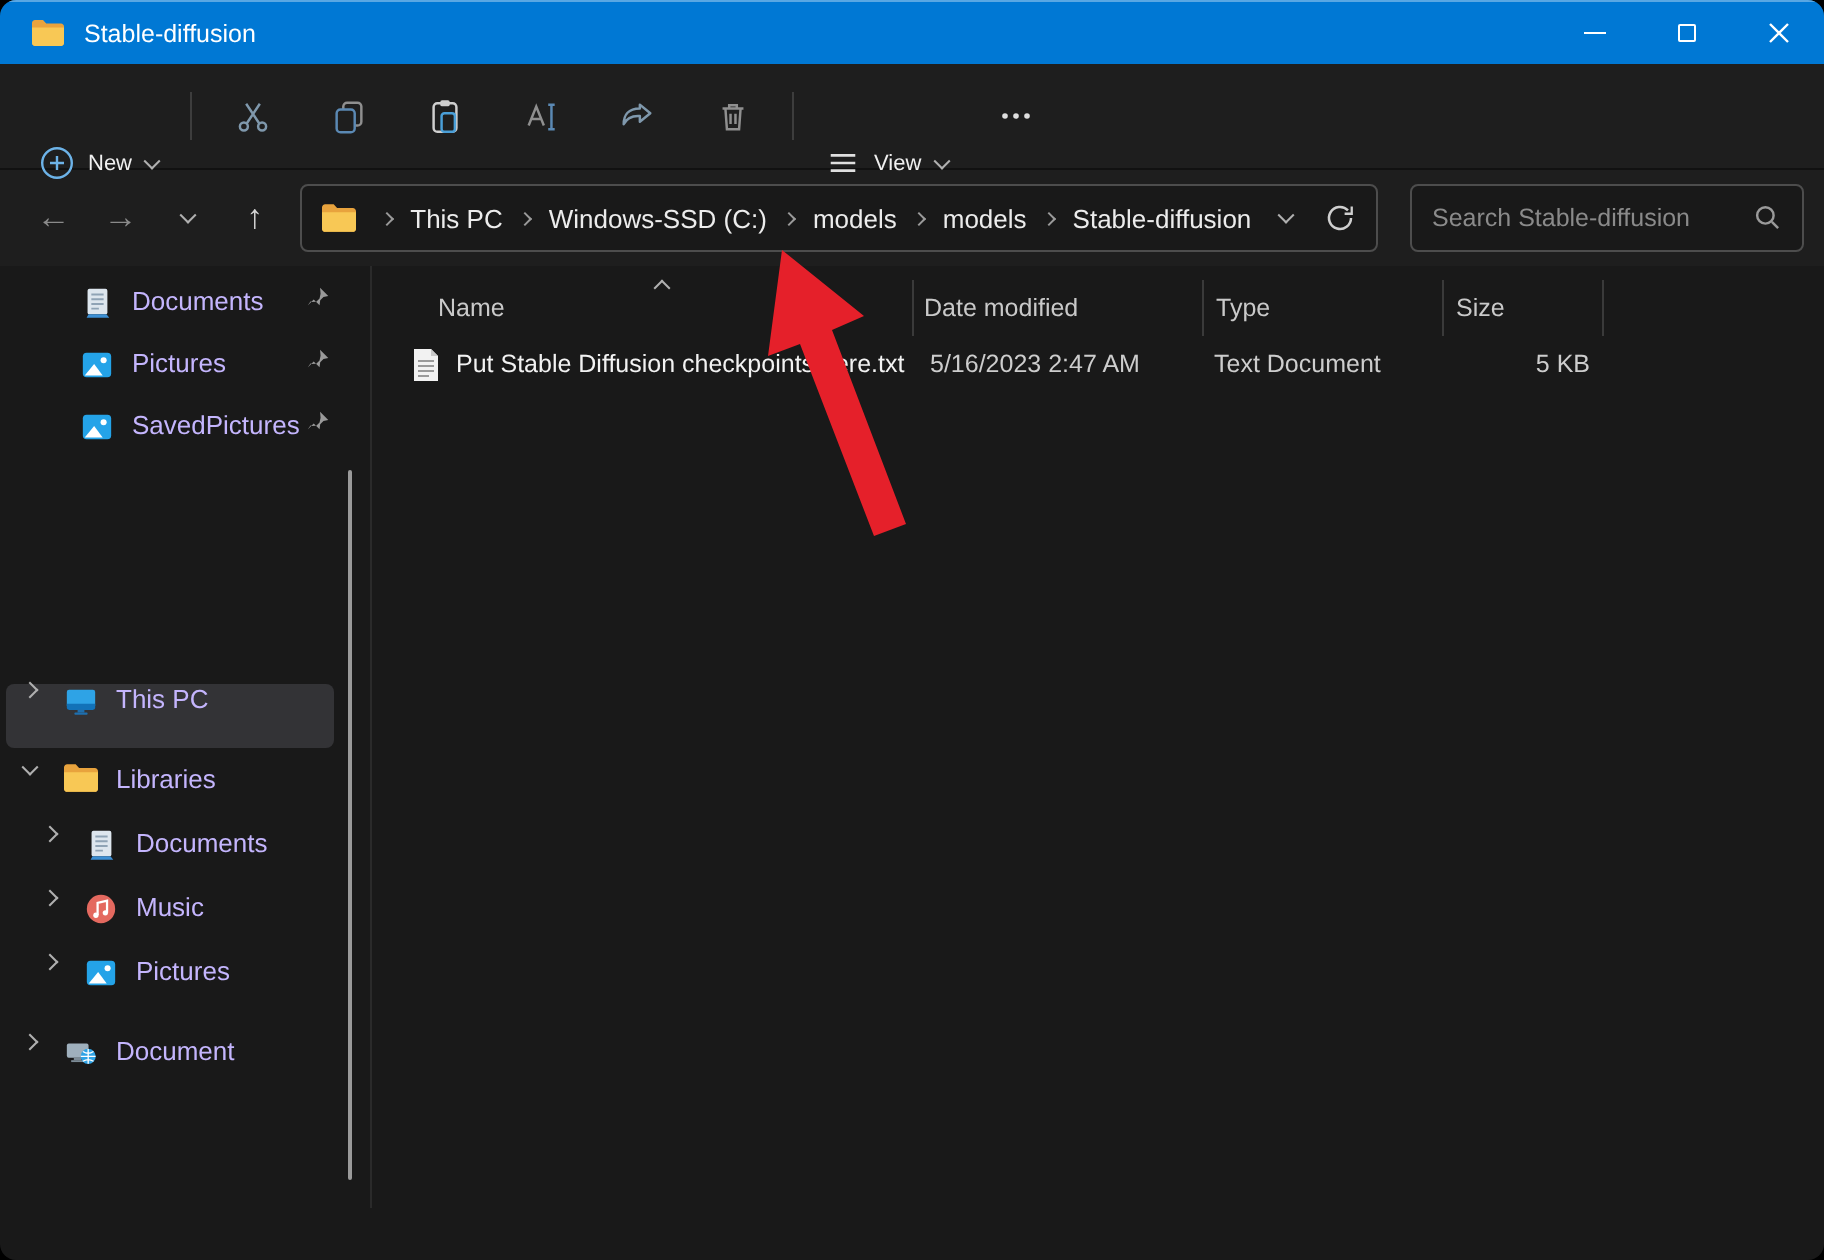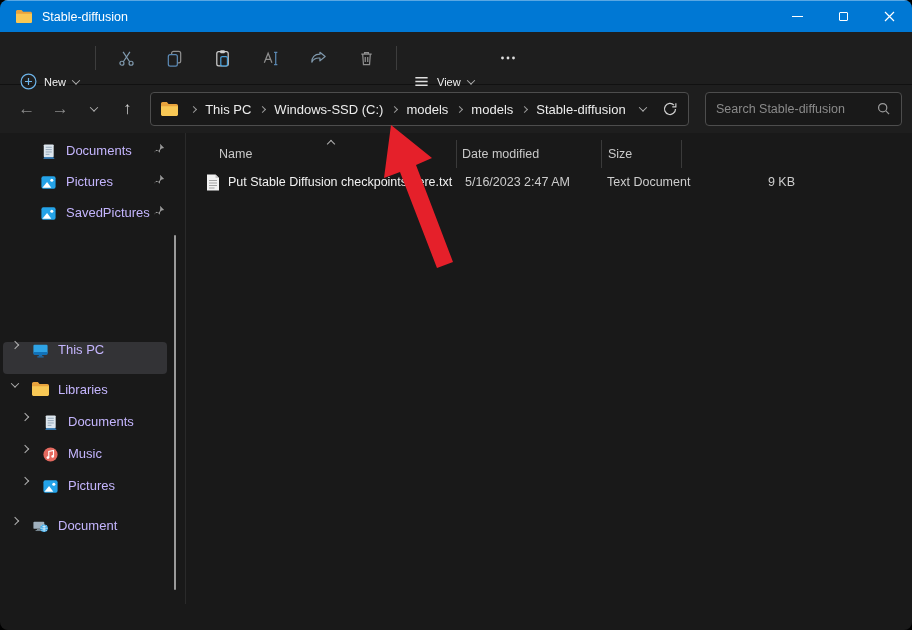--- a/index.html
+++ b/index.html
@@ -380,38 +380,41 @@
 
     <div class="main">
       <div class="listheader">
         <div class="hcol col-name">
           <span class="sort-caret"></span>
           <span>Name</span>
         </div>
         <div class="hcol col-date">
             <span>Date modified</span>
           </div>
+        <div class="hcol col-type">
+            <span>Type</span>
+          </div>
         <div class="hcol col-size">
             <span>Size</span>
           </div>
         <div class="col-end"></div>
       </div>
 
       <div class="filerow">
         <div class="cell c-name">
           <svg width="14" height="17" viewBox="0 0 14 17">
               <path d="M1 .5h8.5L13 4v12.5H1z" fill="#f2f2f2"></path>
               <path d="M9.5.5L13 4H9.5z" fill="#c9c9c9"></path>
               <path d="M3 6.5h8M3 9h8M3 11.5h8M3 14h5.5" stroke="#9a9a9a" stroke-width=".9"></path>
             </svg>
           <span>Put Stable Diffusion checkpoints here.txt</span>
         </div>
         <div class="cell c-date">5/16/2023 2:47 AM</div>
         <div class="cell c-type">Text Document</div>
-        <div class="cell c-size">9 KB</div>
+        <div class="cell c-size">5 KB</div>
       </div>
     </div>
   </div>
 
   <div class="statusbar">
     <span>1 item</span>
     <span class="status-div"></span>
     <div class="view-toggles">
       <div class="toggle-details">
         <span class="lines-glyph">

